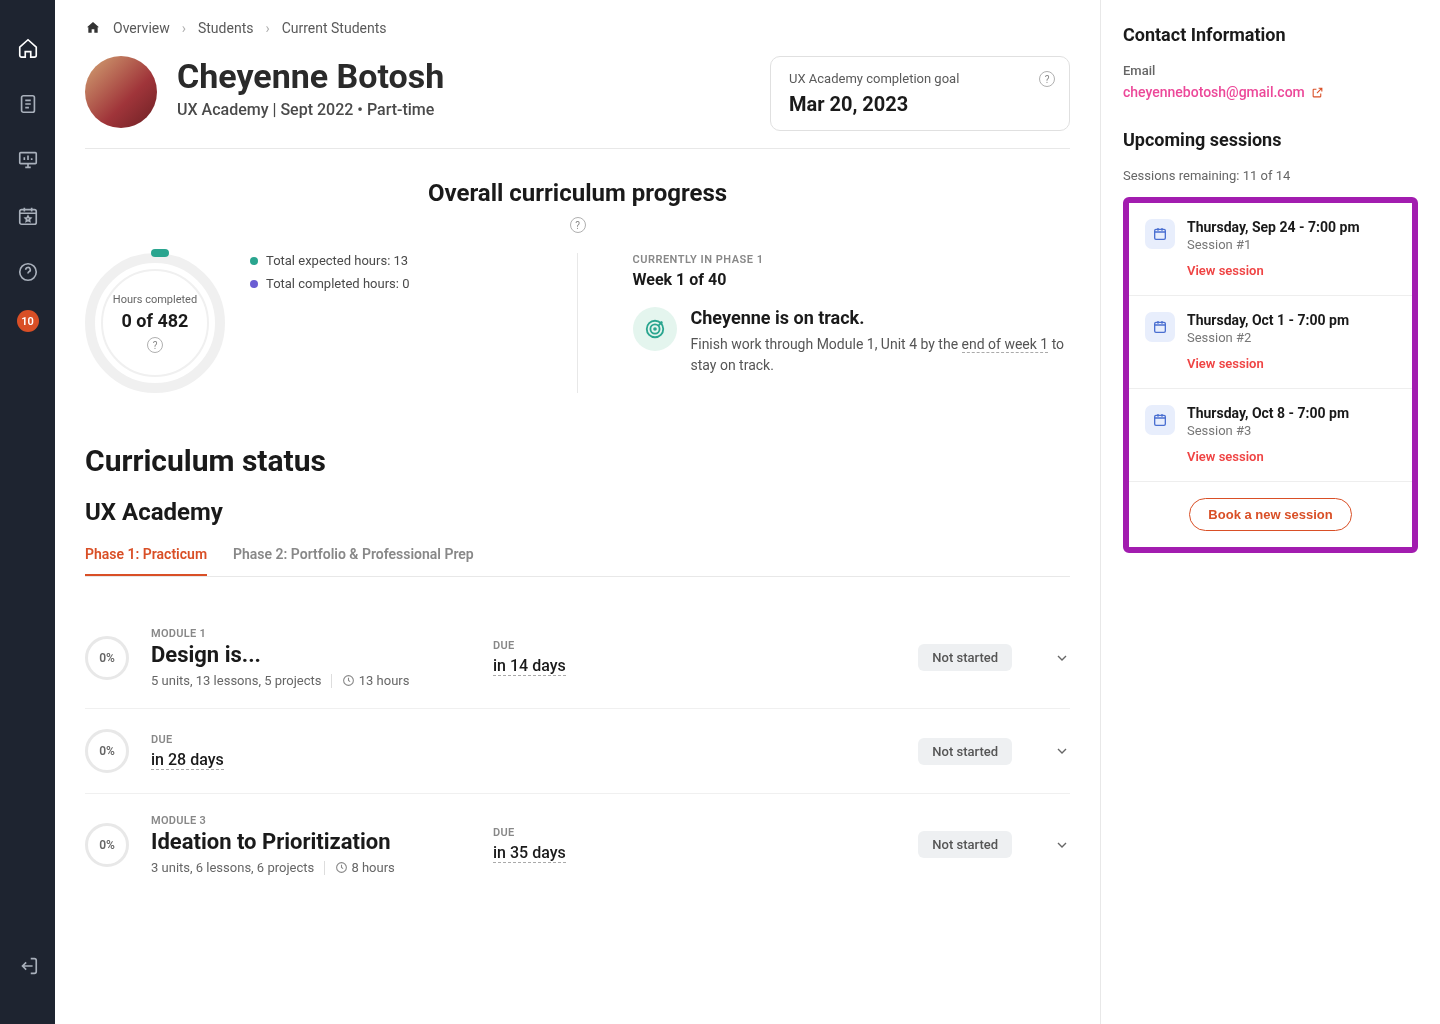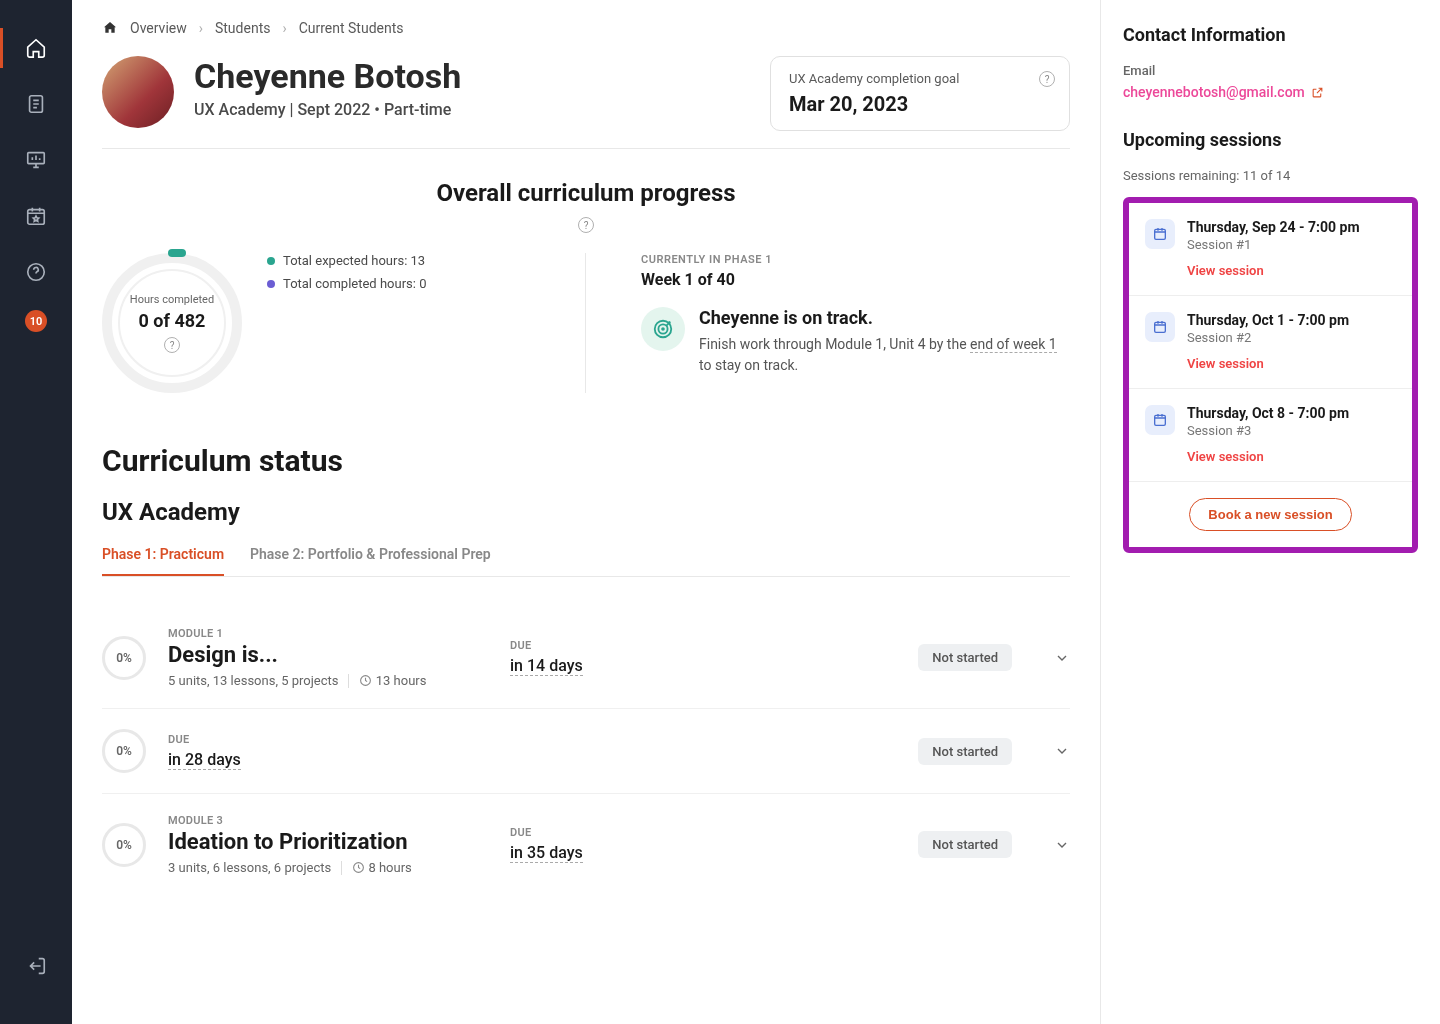--- a/index.html
+++ b/index.html
@@ -1,18 +1,18 @@
 <!DOCTYPE html>
 <html><head>
 <meta charset="utf-8">
 <style>
 * { box-sizing: border-box; margin: 0; padding: 0; }
 body { font-family: -apple-system, BlinkMacSystemFont, "Segoe UI", Roboto, sans-serif; background: #fff; color: #1a1a1a; }
 .app { display: flex; height: 100vh; }
-.sidebar { width: 72px; background: #1e2430; display: flex; flex-direction: column; align-items: center; padding-top: 20px; position: relative; }
+.sidebar { width: 55px; background: #1e2430; display: flex; flex-direction: column; align-items: center; padding-top: 20px; position: relative; }
 .sidebar-item { width: 72px; height: 56px; display: flex; align-items: center; justify-content: center; cursor: pointer; position: relative; }
 .sidebar-item.active::before { content: ''; position: absolute; left: 0; top: 8px; bottom: 8px; width: 3px; background: #d94f26; }
 .sidebar-item svg { width: 22px; height: 22px; stroke: #a9b0bb; fill: none; stroke-width: 1.8; }
 .sidebar-item.active svg { stroke: #fff; }
 .sidebar-badge { width: 22px; height: 22px; border-radius: 50%; background: #d94f26; color: #fff; font-size: 11px; font-weight: 600; display: flex; align-items: center; justify-content: center; margin-top: 10px; }
 .sidebar-bottom { margin-top: auto; margin-bottom: 30px; }
 .main { flex: 1; overflow-y: auto; padding: 20px 30px 40px 30px; }
 .breadcrumb { display: flex; align-items: center; gap: 12px; font-size: 14px; color: #5a5a5a; margin-bottom: 20px; }
 .breadcrumb a { color: #5a5a5a; text-decoration: none; }
 .breadcrumb .sep { color: #b0b0b0; }

